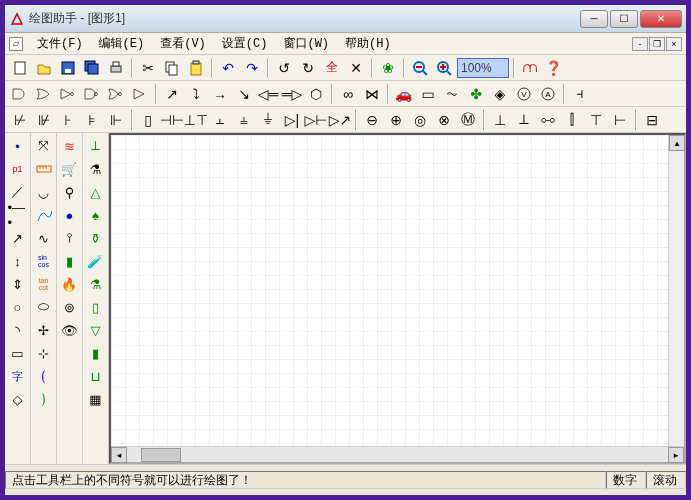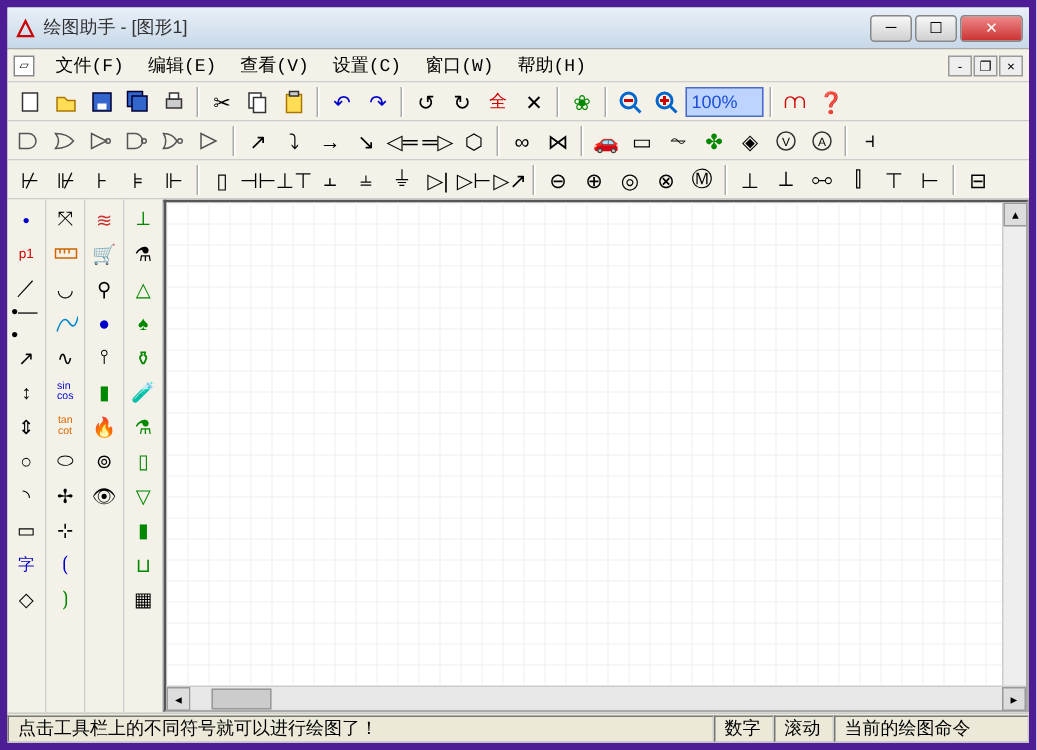--- a/index.html
+++ b/index.html
@@ -12,32 +12,32 @@
 .winbtn { width: 28px; height: 18px; background: linear-gradient(#f8f8f8, #d0d0d0); border: 1px solid #888; border-radius: 3px; display: flex; align-items: center; justify-content: center; font-size: 10px; cursor: pointer; }
 .winbtn.close { background: linear-gradient(#e88, #c33); color: #fff; width: 42px; }
 .menubar { height: 22px; background: #f4f2e8; display: flex; align-items: center; padding: 0 4px; border-bottom: 1px solid #ccc; }
 .menubar .mdi-icon { width: 14px; height: 14px; margin-right: 6px; border: 1px solid #888; background: #fff; font-size: 8px; display:flex; align-items:center; justify-content:center;}
 .menuitem { padding: 2px 8px; cursor: pointer; font-family: Liberation Mono, monospace; }
 .mdi-btns { margin-left: auto; display: flex; gap: 1px; }
 .mdi-btn { width: 16px; height: 14px; border: 1px solid #999; background: #eee; font-size: 9px; display:flex; align-items:center; justify-content:center; cursor:pointer;}
 .toolbar { height: 26px; background: #f4f2e8; display: flex; align-items: center; padding: 1px 4px; border-bottom: 1px solid #ccc; gap: 2px; }
 .tbtn { width: 22px; height: 22px; border: 1px solid transparent; display: flex; align-items: center; justify-content: center; cursor: pointer; font-size: 14px; }
 .tsep { width: 2px; height: 20px; border-left: 1px solid #aaa; border-right: 1px solid #fff; margin: 0 2px; }
-.zoom-box { height: 20px; width: 52px; border: 1px solid #4a6aca; background: #bcd4ff; padding: 0 3px; font-size: 12px; color: #1d4ed8; }
+.zoom-box { height: 20px; width: 52px; border: 1px solid #4a6aca; background: #bcd4ff; padding: 0 3px; font-size: 12px; color: #404040; }
 .main { flex: 1; display: flex; overflow: hidden; background: #ece9d8; }
 .vtoolbar { width: 26px; background: #f4f2e8; border-right: 1px solid #ccc; display: flex; flex-direction: column; align-items: center; padding: 2px 0; gap: 1px; }
 .vbtn { width: 22px; height: 22px; display: flex; align-items: center; justify-content: center; cursor: pointer; font-size: 13px; border: 1px solid transparent; }
 .canvas-wrap { flex: 1; display: flex; flex-direction: column; border: 2px inset #aaa; background: #fff; }
 .canvas { flex: 1; background-image: linear-gradient(#eee 1px, transparent 1px), linear-gradient(90deg, #eee 1px, transparent 1px); background-size: 14px 14px; position: relative; }
 .vscroll { width: 16px; background: #eee; border-left: 1px solid #ccc; }
 .hscroll { height: 16px; background: #eee; border-top: 1px solid #ccc; display: flex; }
 .hscroll .track { flex:1; background: #e8e8e8; position:relative; }
 .hscroll .thumb { position:absolute; left:14px; width:40px; height:14px; top:1px; background:#ccc; border:1px solid #999;}
 .arrowbtn { width: 16px; height: 16px; background: #ddd; border: 1px solid #999; font-size:9px; display:flex;align-items:center;justify-content:center; cursor:pointer;}
-.statusbar { height: 20px; background: #ece9d8; border-top: 1px solid #ccc; display: flex; align-items: center; font-size: 12px; }
+.statusbar { height: 31px; background: #ece9d8; border-top: 1px solid #ccc; display: flex; align-items: center; font-size: 12px; }
 .status-cell { border: 1px inset #ccc; height: 18px; padding: 0 6px; display: flex; align-items: center; }
 .status-main { flex: 1; }
 svg { display: block; }
 .red { color: #c00; }
 .green { color: #080; }
 .blue { color: #00c; }
 .orange{ color: #d60; }
 </style>
 </head>
 <body>
@@ -332,16 +332,15 @@
           </div>
         <div class="arrowbtn">▸</div>
       </div>
     </div>
   </div>
 
   <div class="statusbar">
     <div class="status-cell status-main">点击工具栏上的不同符号就可以进行绘图了！</div>
     <div class="status-cell" style="width:40px">数字</div>
     <div class="status-cell" style="width:40px">滚动</div>
-    <div class="status-cell" style="width:130px">当前的绘图命令</div>
   </div>
 
 </div>
 
 </body></html>

